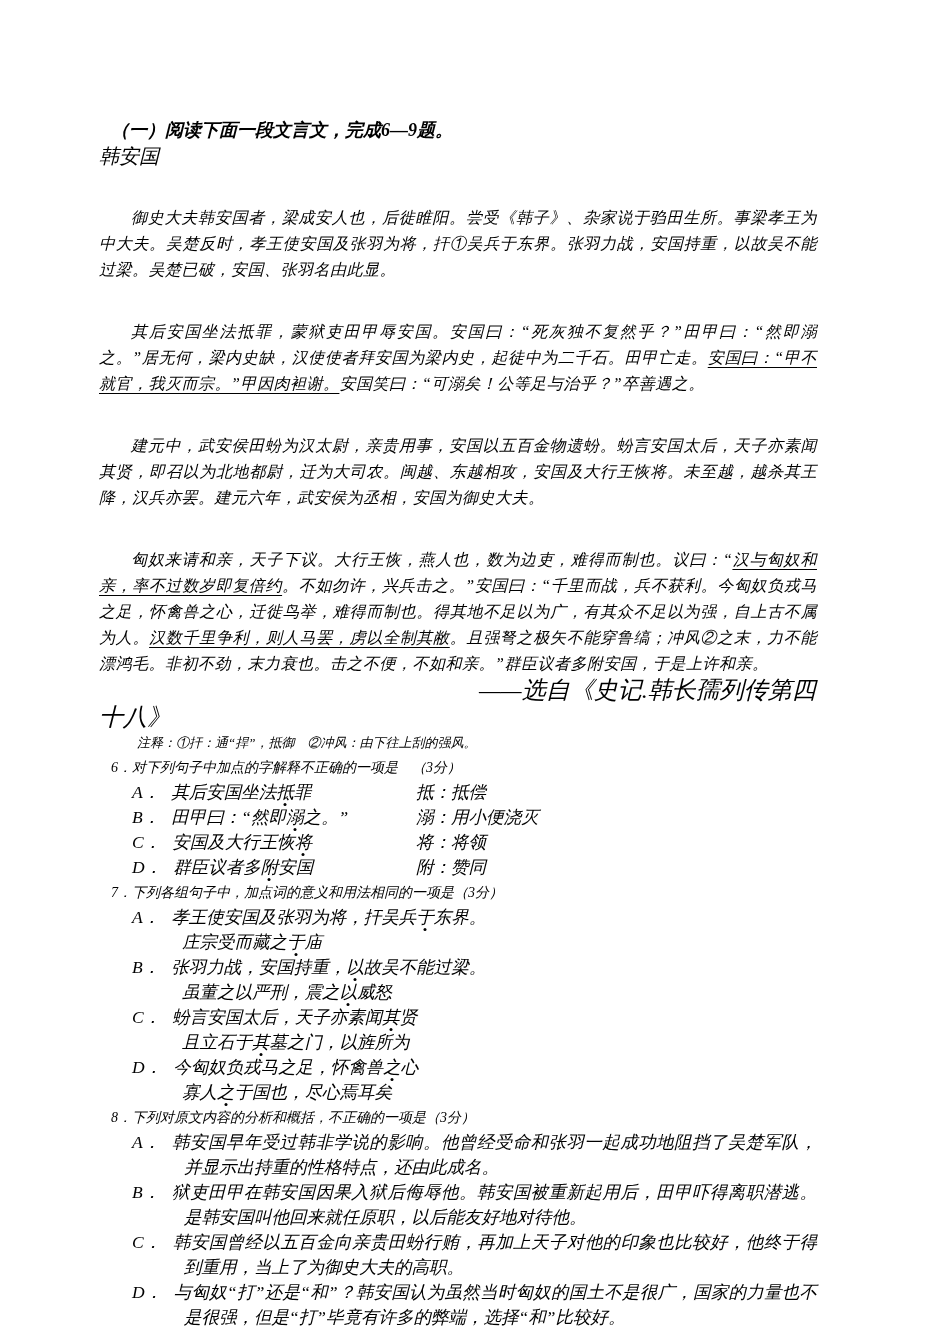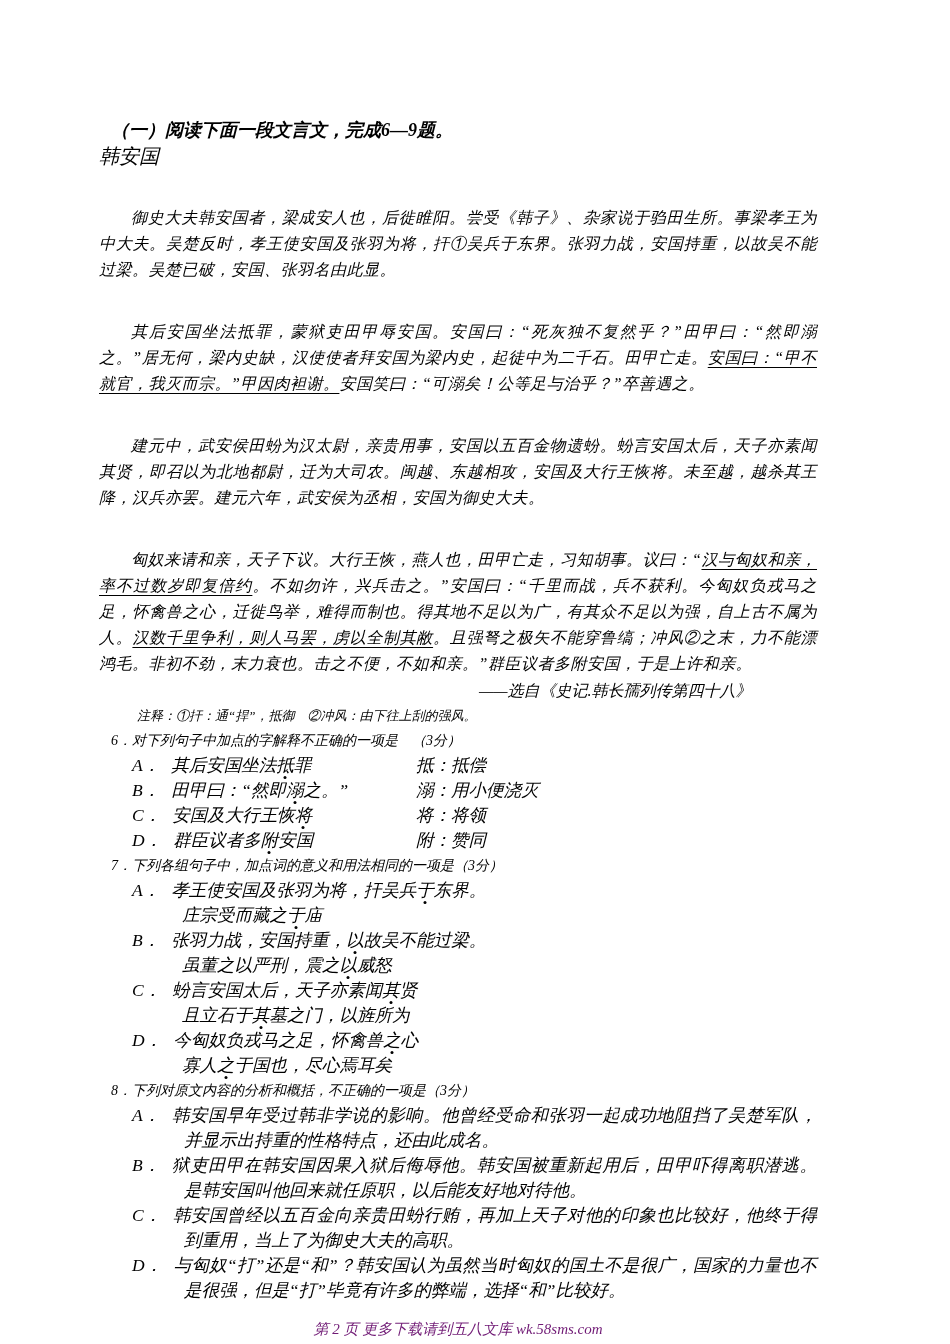--- a/index.html
+++ b/index.html
@@ -16,21 +16,21 @@
     font-size:16px; line-height:26px; text-indent:2em;
     text-align:justify; letter-spacing:0.5px;margin-top:36px;
   }
   .ul { text-decoration:underline; text-underline-offset:4px; }
   .zd { position:relative; }
   .zd::after {
     content:""; position:absolute; left:50%; bottom:-4px;
     transform:translateX(-50%); width:3px; height:3px;
     border-radius:50%; background:#000;
   }
-  .cite { font-size:16px; line-height:27px; text-indent:380px; }
+  .cite { font-size:24px; line-height:27px; text-indent:380px; }
   .note { font-size:13px; line-height:24px; padding-left:38px; }
   .q-head { font-size:14px; line-height:25px; padding-left:12px; }
   .q6-row { display:flex; font-size:17.5px; line-height:25px; padding-left:33px; }
   .q6-left { flex:0 0 284px; }
   .q-label { margin-right:11px; }
   .q7-l1 { font-size:17.5px; line-height:25px; padding-left:33px; }
   .q7-l2 { font-size:17.5px; line-height:25px; padding-left:83px; }
   .q8-opt {
     font-size:17.5px; line-height:25px;
     padding-left:85px; text-indent:-52px; text-align:justify;
@@ -42,21 +42,21 @@
 
 <div class="page">
   <div class="content">
 
     <p class="sec-head">（一）阅读下面一段文言文，完成6—9题。</p>
     <p class="p-title">韩安国</p>
 
     <p class="para"><span>御史大夫韩安国者，梁成安人也，后徙睢阳。尝受《韩子》、杂家说于驺田生所。事梁孝王为中大夫。吴楚反时，孝王使安国及张羽为将，扞①吴兵于东界。张羽力战，安国持重，以故吴不能过梁。吴楚已破，安国、张羽名由此显。</span></p>
     <p class="para"><span>其后安国坐法抵罪，蒙狱吏田甲辱安国。安国曰：“死灰独不复然乎？”田甲曰：“然即溺之。”居无何，梁内史缺，汉使使者拜安国为梁内史，起徒中为二千石。田甲亡走。</span><span class="ul">安国曰：“甲不就官，我灭而宗。”甲因肉袒谢。</span><span>安国笑曰：“可溺矣！公等足与治乎？”卒善遇之。</span></p>
     <p class="para"><span>建元中，武安侯田蚡为汉太尉，亲贵用事，安国以五百金物遗蚡。蚡言安国太后，天子亦素闻其贤，即召以为北地都尉，迁为大司农。闽越、东越相攻，安国及大行王恢将。未至越，越杀其王降，汉兵亦罢。建元六年，武安侯为丞相，安国为御史大夫。</span></p>
-    <p class="para"><span>匈奴来请和亲，天子下议。大行王恢，燕人也，田甲亡走，习知胡事。议曰：“</span><span class="ul">汉与匈奴和亲，率不过数岁即复倍约</span><span>。不如勿许，兴兵击之。”安国曰：“千里而战，兵不获利。今匈奴负戎马之足，怀禽兽之心，迁徙鸟举，难得而制也。得其地不足以为广，有其众不足以为强，自上古不属为人。</span><span class="ul">汉数千里争利，则人马罢，虏以全制其敝</span><span>。且强弩之极矢不能穿鲁缟；冲风②之末，力不能漂鸿毛。非初不劲，末力衰也。击之不便，不如和亲。”群臣议者多附安国，于是上许和亲。</span></p>
+    <p class="para"><span>匈奴来请和亲，天子下议。大行王恢，燕人也，数为边吏，难得而制也。议曰：“</span><span class="ul">汉与匈奴和亲，率不过数岁即复倍约</span><span>。不如勿许，兴兵击之。”安国曰：“千里而战，兵不获利。今匈奴负戎马之足，怀禽兽之心，迁徙鸟举，难得而制也。得其地不足以为广，有其众不足以为强，自上古不属为人。</span><span class="ul">汉数千里争利，则人马罢，虏以全制其敝</span><span>。且强弩之极矢不能穿鲁缟；冲风②之末，力不能漂鸿毛。非初不劲，末力衰也。击之不便，不如和亲。”群臣议者多附安国，于是上许和亲。</span></p>
 
     <p class="cite">——选自《史记.韩长孺列传第四十八》</p>
     <p class="note">注释：①扞：通“捍”，抵御　②冲风：由下往上刮的强风。</p>
 
     <section>
       <p class="q-head">6．对下列句子中加点的字解释不正确的一项是　（3分）</p>
       <div class="q6-row">
         <span class="q6-left"><span class="q-label">A．</span><span><span>其后安国坐法</span><span class="zd">抵</span><span>罪</span></span></span>
         <span>抵：抵偿</span>
       </div>

